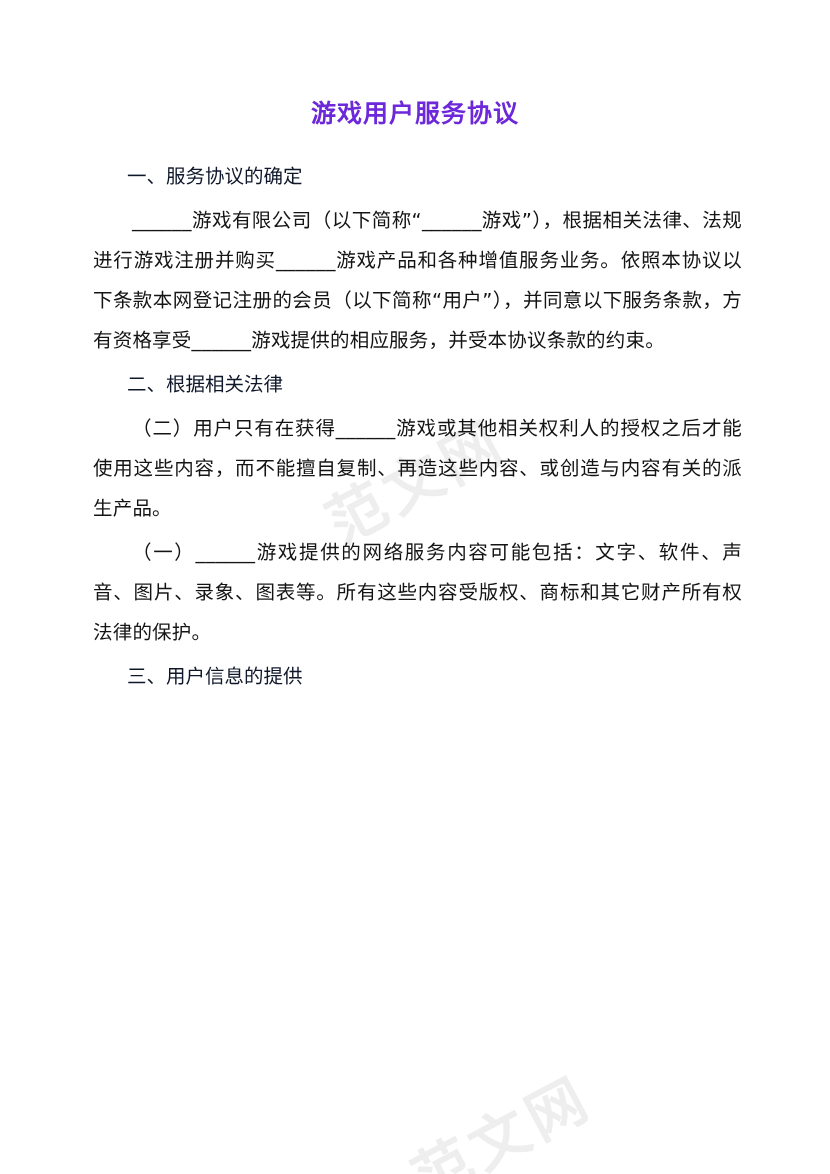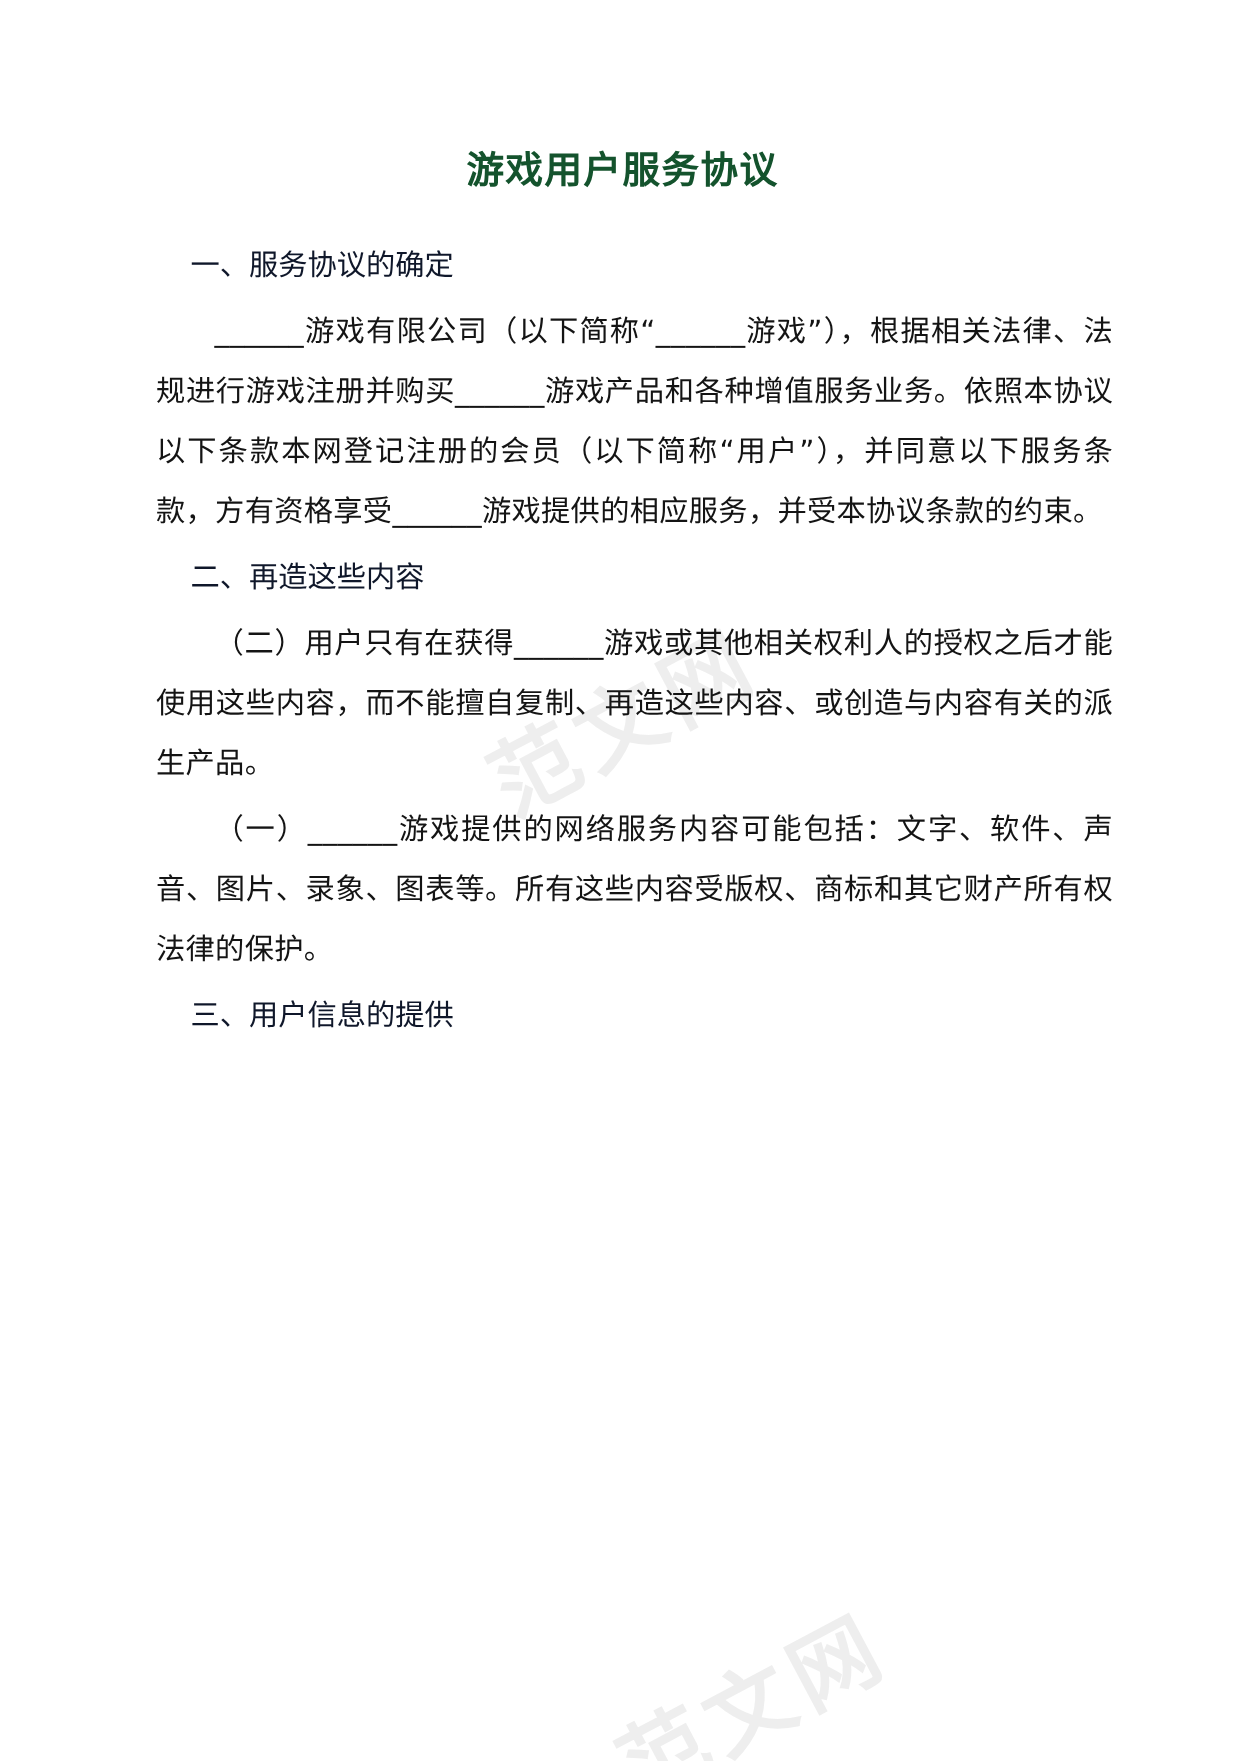--- a/index.html
+++ b/index.html
@@ -27,31 +27,31 @@
     left: 88px;
     top: 96px;
     width: 654px;
   }
 
   .doc-title {
     text-align: center;
     font-size: 25px;
     font-weight: bold;
     letter-spacing: 1px;
-    color: #14532d;
+    color: #6d28d9;
     margin: 0 0 26px 0;
     line-height: 1.4;
   }
 
   .para {
     font-size: 19.5px;
     line-height: 40px;
     text-align: justify;
     text-justify: inter-ideograph;
-    margin: 0 0 4px 16px;
+    margin: 0 0 4px 5px;
     color: #141414;
     letter-spacing: 0.2px;
   }
 
   .para.indent {
     text-indent: 39px;
   }
 
   .heading {
     font-size: 19.5px;
@@ -87,21 +87,21 @@
   <div class="watermark wm-1">范文网</div>
   <div class="watermark wm-2">范文网</div>
 
   <div class="doc-body">
 
     <h1 class="doc-title">游戏用户服务协议</h1>
 
     <div class="heading">一、服务协议的确定</div>
     <p class="para indent">______游戏有限公司（以下简称“______游戏”），根据相关法律、法规进行游戏注册并购买______游戏产品和各种增值服务业务。依照本协议以下条款本网登记注册的会员（以下简称“用户”），并同意以下服务条款，方有资格享受______游戏提供的相应服务，并受本协议条款的约束。</p>
 
-    <div class="heading">二、再造这些内容</div>
+    <div class="heading">二、根据相关法律</div>
     <p class="para indent">（二）用户只有在获得______游戏或其他相关权利人的授权之后才能使用这些内容，而不能擅自复制、再造这些内容、或创造与内容有关的派生产品。</p>
     <p class="para indent">（一）______游戏提供的网络服务内容可能包括：文字、软件、声音、图片、录象、图表等。所有这些内容受版权、商标和其它财产所有权法律的保护。</p>
 
     <div class="heading">三、用户信息的提供</div>
 
 
     <div class="spacer-bottom"></div>
   </div>
 </div>
 

